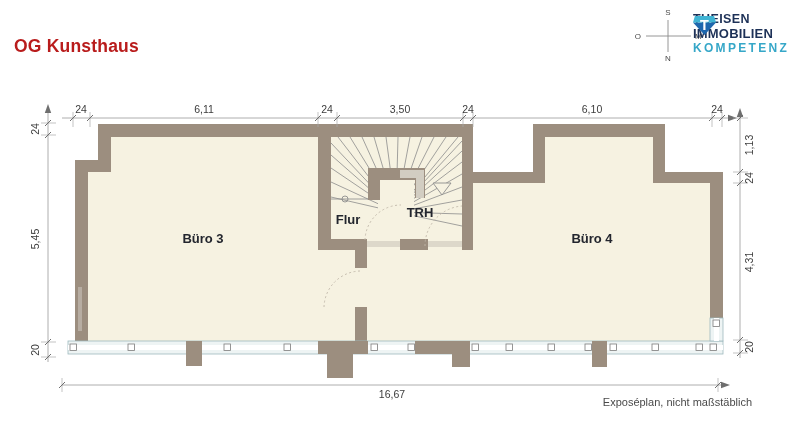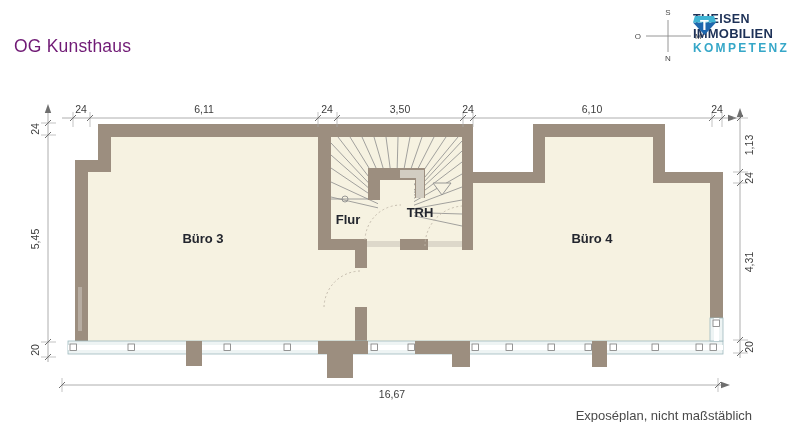--- a/index.html
+++ b/index.html
@@ -1,25 +1,25 @@
 <!DOCTYPE html>
 <html><head>
 <meta charset="utf-8">
 <style>
   html,body{margin:0;padding:0;background:#ffffff;}
   body{font-family:"Liberation Sans", sans-serif;}
   .stage{position:relative;width:794px;height:422px;background:#ffffff;overflow:hidden;}
-  .page-title{position:absolute;left:14px;top:36px;font-size:17.5px;font-weight:normal;
-              color:#701a75;letter-spacing:.2px;text-align:right;}
+  .page-title{position:absolute;left:14px;top:36px;font-size:17.5px;font-weight:bold;
+              color:#b91c1c;letter-spacing:.2px;text-align:right;}
   .logo{position:absolute;top:13px;right:7px;width:94px;color:#1d3157;line-height:1.05;}
   .logo-row1{display:flex;align-items:center;gap:3px;}
   .logo-row1 span{font-size:12.5px;font-weight:bold;letter-spacing:.4px;}
   .logo-line2{font-size:13px;font-weight:bold;letter-spacing:.2px;margin-top:1px;}
   .logo-line3{font-size:12px;font-weight:bold;letter-spacing:2.3px;color:#36a7c8;margin-top:1px;}
-  .footnote{position:absolute;top:408px;right:42px;font-size:13px;color:#4a4a4a;}
+  .footnote{position:absolute;top:396px;right:42px;font-size:11px;color:#4a4a4a;}
   svg{position:absolute;left:0;top:0;}
   svg text{font-family:"Liberation Sans", sans-serif;}
   .dim-label{font-size:10.5px;fill:#3c3c3c;}
   .room-label{font-size:13px;font-weight:bold;fill:#23262e;}
   .compass-letter{font-size:8px;fill:#4a4a4a;}
 </style>
 </head>
 <body>
 
 <div class="stage">

